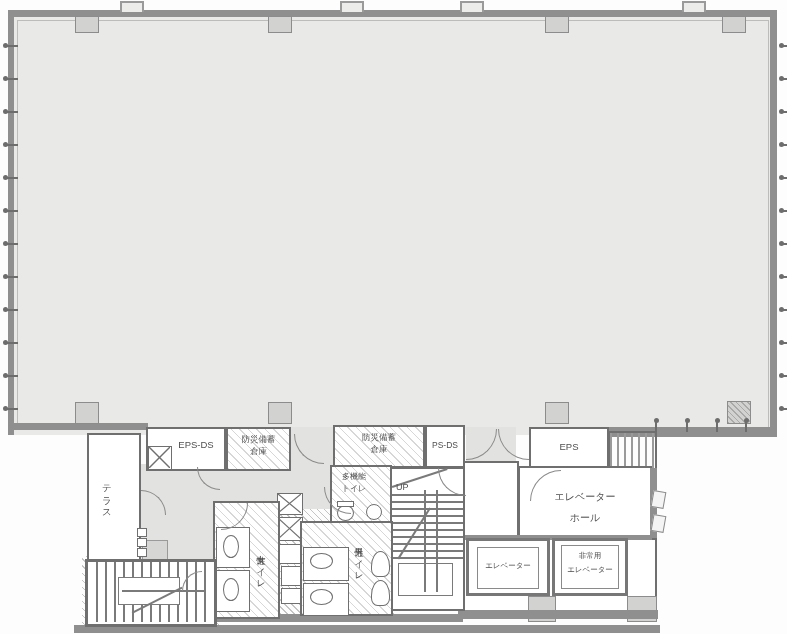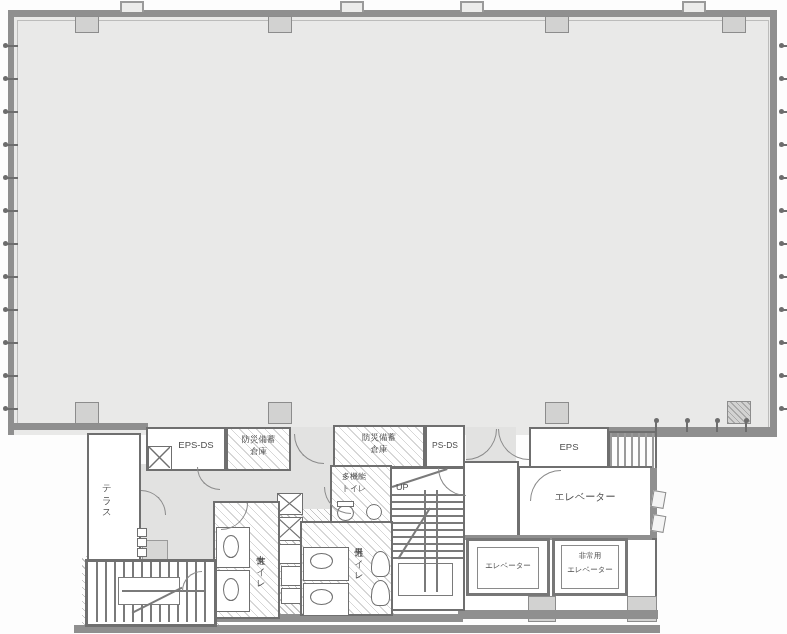--- a/index.html
+++ b/index.html
@@ -107,20 +107,21 @@
   <div class="room" style="left:529px;top:427px;width:80px;height:42px;"></div>
   <div class="lbl" style="left:539px;top:440px;width:60px;font-size:9.5px;">EPS</div>
 
   <div class="ladder" style="left:608px;top:431px;width:49px;height:42px;"></div>
 
   <div class="room" style="left:463px;top:461px;width:56px;height:76px;"></div>
 
   <div class="room" style="left:518px;top:466px;width:134px;height:74px;"></div>
   <div class="lbl" style="left:521px;top:486px;width:128px;font-size:10px;line-height:2.1;">
     <div>エレベーター</div>
+    <div>ホール</div>
   </div>
 
   <div class="wall" style="left:650px;top:468px;width:7px;height:151px;"></div>
   <div class="flap" style="left:652px;top:491px;width:13px;height:17px;transform:rotate(10deg);"></div>
   <div class="flap" style="left:652px;top:515px;width:13px;height:17px;transform:rotate(10deg);"></div>
 
   <div class="room" style="left:458px;top:538px;width:199px;height:74px;"></div>
   <div class="wall" style="left:460px;top:535px;width:192px;height:5px;"></div>
 
   <div class="shaft" style="left:466px;top:538px;width:84px;height:58px;"></div>

